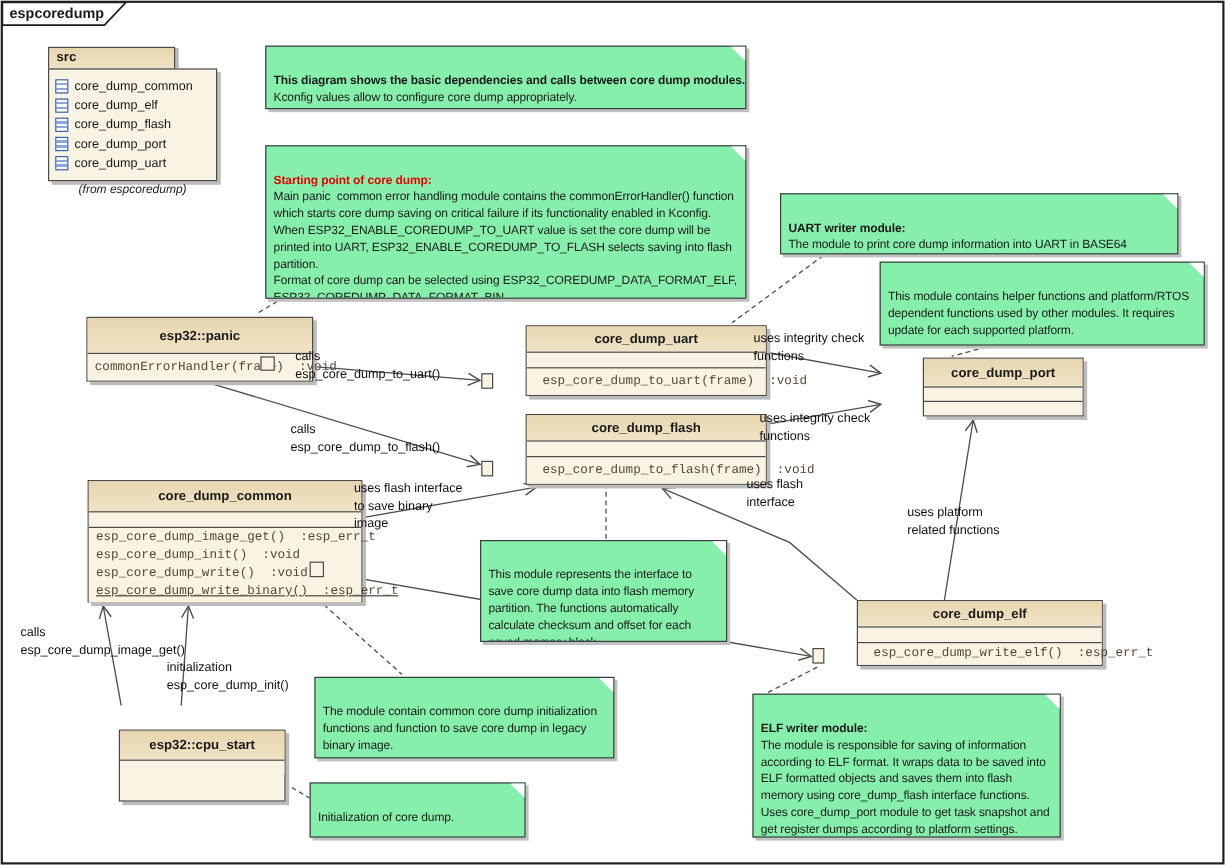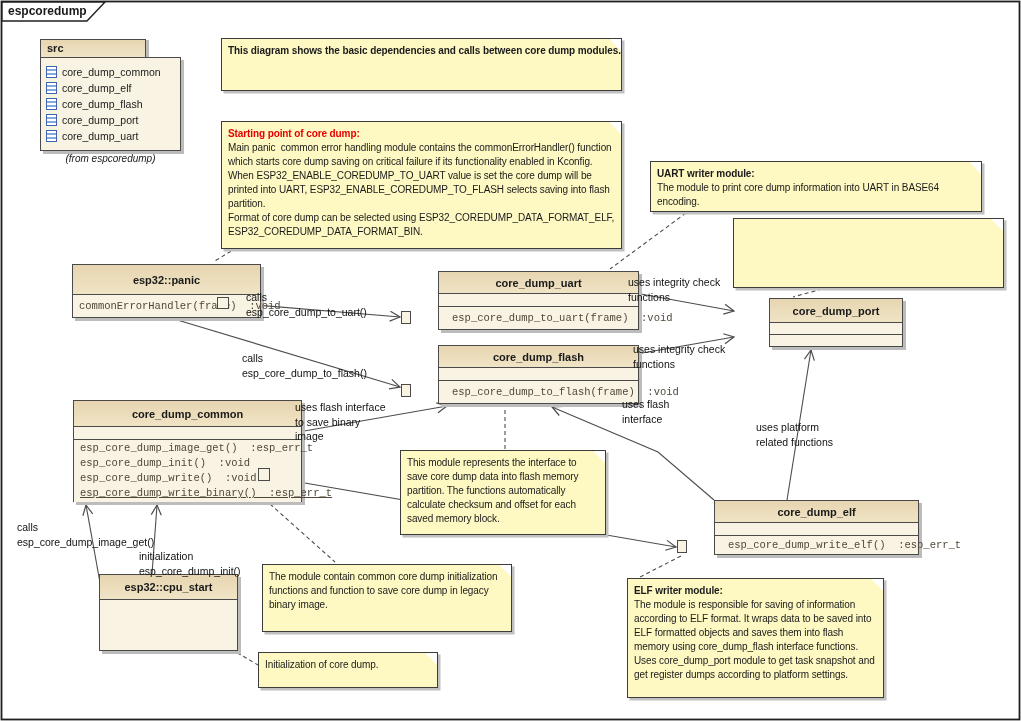--- a/index.html
+++ b/index.html
@@ -29,22 +29,22 @@
   }
   .mrow{font-size:10.5px;line-height:15px;color:#51483a;padding-left:6px;white-space:pre;}
   .mrow.indent{padding-left:13px;}
   .mrow.u{text-decoration:underline;}
 
   
   .anchor{position:absolute;z-index:2;background:#f8f3e3;border:1.1px solid #4a4a4a;box-sizing:border-box;}
 
   
   .note{
-    position:absolute;z-index:1;background:#fef9c3;border:1.4px solid #3c3c3c;
-    box-shadow:2.5px 2.5px 0 #c0c0c0;box-sizing:border-box;padding:5px 6px;
+    position:absolute;z-index:1;background:#86efac;border:1.4px solid #3c3c3c;
+    box-shadow:2.5px 2.5px 0 #c0c0c0;box-sizing:border-box;padding:22px 6px;
     font-size:10px;line-height:14px;letter-spacing:-0.1px;overflow:hidden;
   }
   .dogear{
     position:absolute;top:-8px;right:-8px;width:16px;height:16px;background:#ffffff;
     border-left:1.4px solid #3c3c3c;transform:rotate(45deg);z-index:2;
   }
   .ntitle{font-weight:bold;white-space:nowrap;}
   .ntitle.red{color:#e60000;}
   .nbody{white-space:pre-wrap;}
 
@@ -132,38 +132,40 @@
     <div class="pkg-item">
       <span class="file-icon"></span>
       <span>core_dump_uart</span>
     </div>
   </div>
   <div class="pkg-from">(from espcoredump)</div>
 
   <div class="note" style="left:221px;top:38px;width:401px;height:53px">
     <span class="dogear"></span>
     <div class="ntitle">This diagram shows the basic dependencies and calls between core dump modules.</div>
+    <div class="nbody">Kconfig values allow to configure core dump appropriately.</div>
   </div>
 
   <div class="note" style="left:221px;top:121px;width:401px;height:128px">
     <span class="dogear"></span>
     <div class="ntitle red">Starting point of core dump:</div>
     <div class="nbody">Main panic  common error handling module contains the commonErrorHandler() function which starts core dump saving on critical failure if its functionality enabled in Kconfig.
 When ESP32_ENABLE_COREDUMP_TO_UART value is set the core dump will be printed into UART, ESP32_ENABLE_COREDUMP_TO_FLASH selects saving into flash partition.
 Format of core dump can be selected using ESP32_COREDUMP_DATA_FORMAT_ELF, ESP32_COREDUMP_DATA_FORMAT_BIN.</div>
   </div>
 
   <div class="note" style="left:650px;top:161px;width:332px;height:51px">
     <span class="dogear"></span>
     <div class="ntitle">UART writer module:</div>
     <div class="nbody">The module to print core dump information into UART in BASE64 encoding.</div>
   </div>
 
   <div class="note" style="left:733px;top:218px;width:271px;height:70px">
     <span class="dogear"></span>
+    <div class="nbody">This module contains helper functions and platform/RTOS dependent functions used by other modules. It requires update for each supported platform.</div>
   </div>
 
   <div class="note" style="left:400px;top:450px;width:206px;height:85px">
     <span class="dogear"></span>
     <div class="nbody">This module represents the interface to save core dump data into flash memory partition. The functions automatically calculate checksum and offset for each saved memory block.</div>
   </div>
 
   <div class="note" style="left:262px;top:564px;width:250px;height:68px">
     <span class="dogear"></span>
     <div class="nbody">The module contain common core dump initialization functions and function to save core dump in legacy binary image.</div>
@@ -221,21 +223,21 @@
   </div>
 
   <div class="uml-class" style="left:682px;top:500px;width:205px;height:55px">
     <div class="cname" style="height:21px">core_dump_elf</div>
     <div class="asec" style="height:12px"></div>
     <div class="cbody">
       <div class="mrow indent">esp_core_dump_write_elf()  :esp_err_t</div>
     </div>
   </div>
 
-  <div class="uml-class" style="left:67px;top:574px;width:139px;height:77px">
+  <div class="uml-class" style="left:67px;top:608px;width:139px;height:60px">
     <div class="cname" style="height:24px">esp32::cpu_start</div>
     <div class="asec" style="height:11px"></div>
   </div>
 
   <div class="anchor" style="left:217px;top:297px;width:12px;height:12px"></div>
   <div class="anchor" style="left:401px;top:311px;width:10px;height:13px"></div>
   <div class="anchor" style="left:401px;top:384px;width:10px;height:13px"></div>
   <div class="anchor" style="left:258px;top:468px;width:12px;height:13px"></div>
   <div class="anchor" style="left:677px;top:540px;width:10px;height:13px"></div>
 

